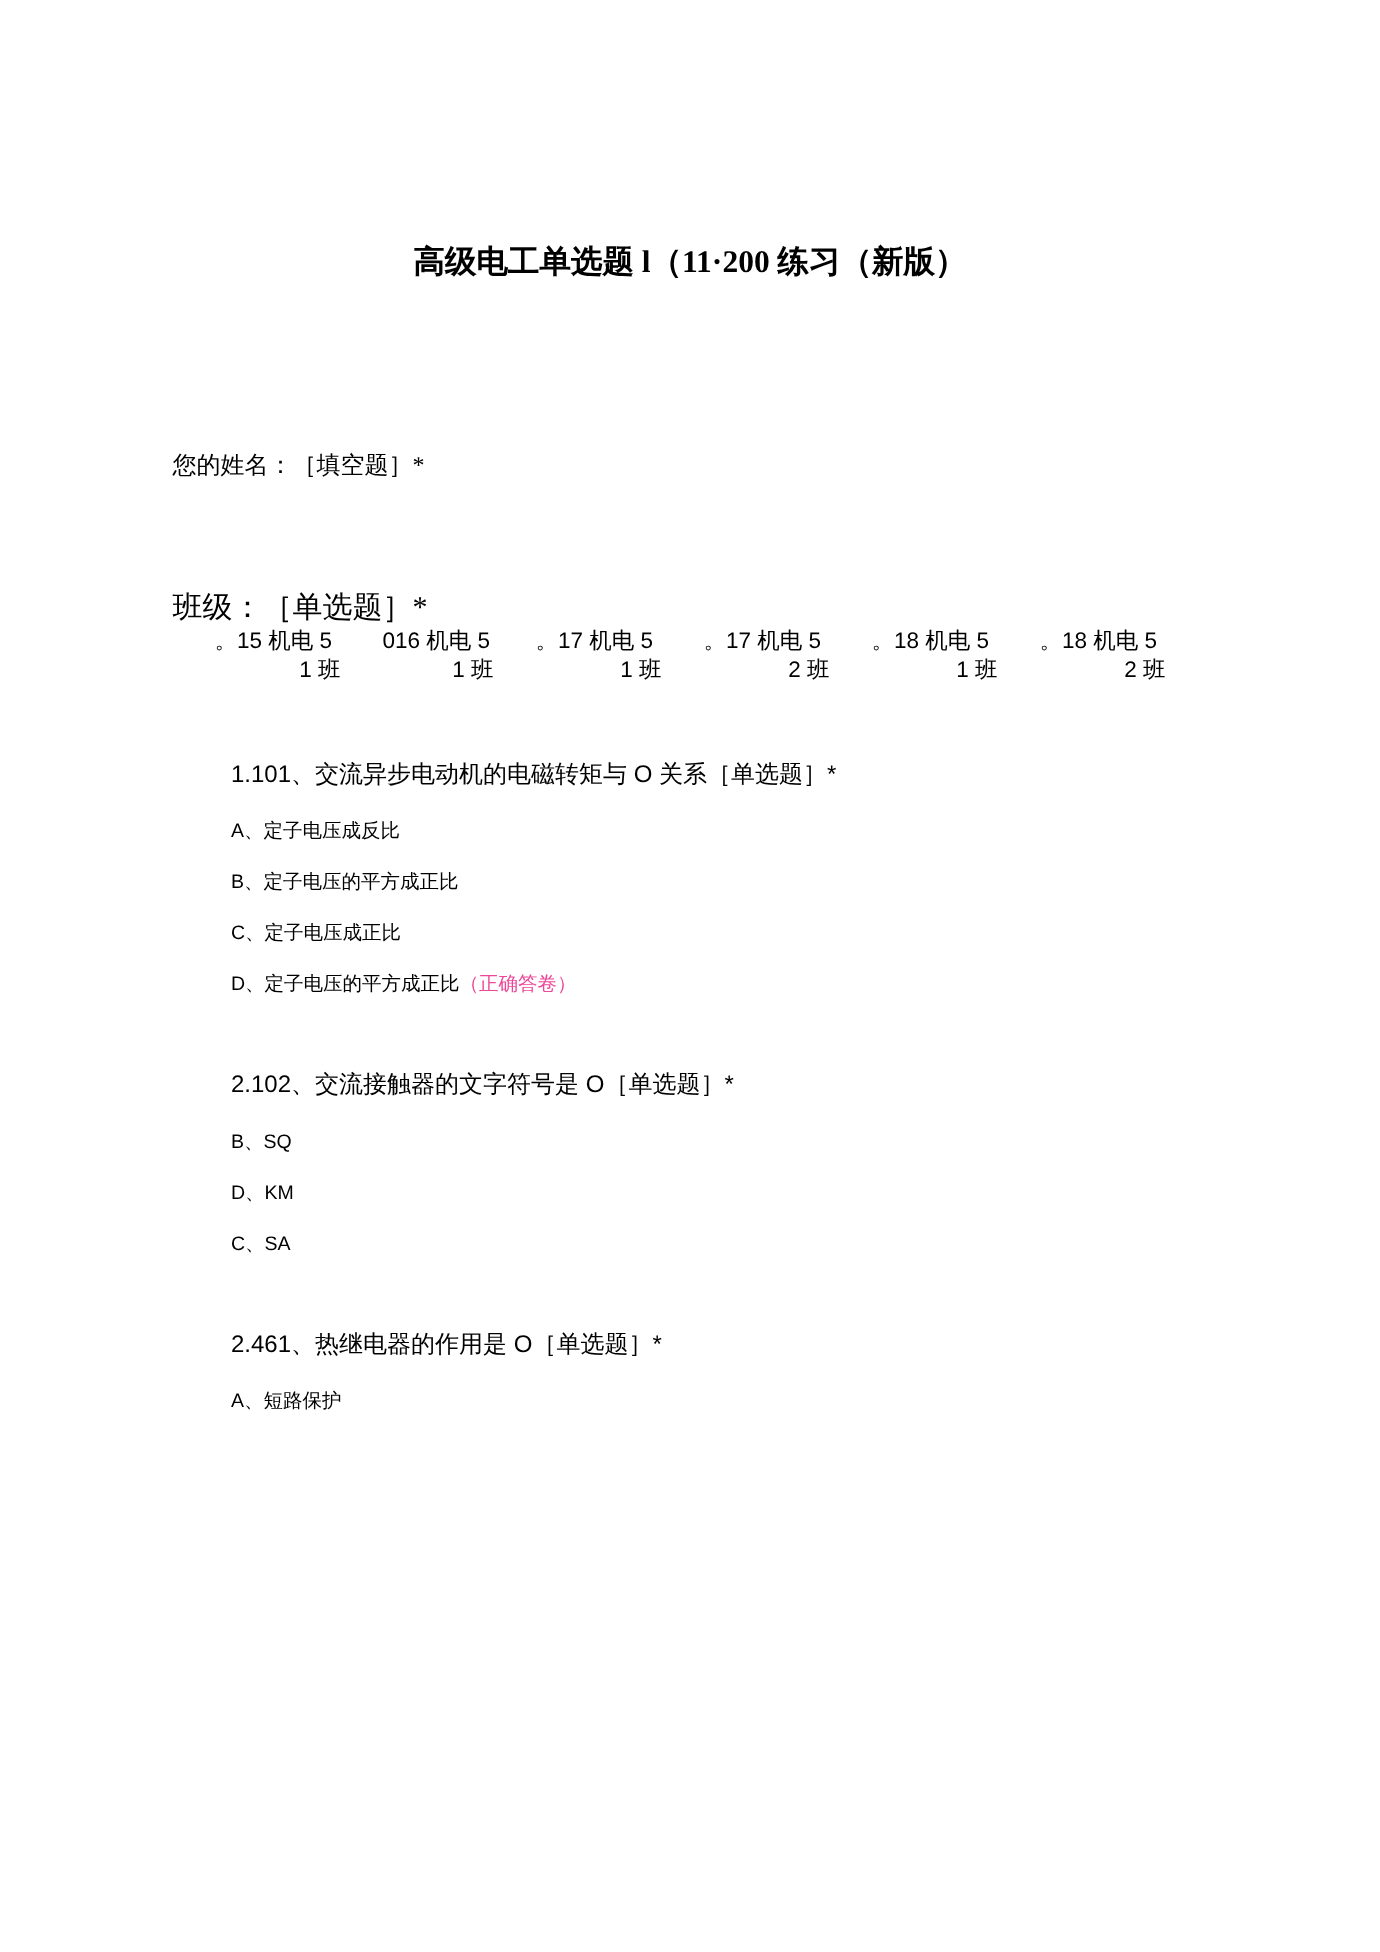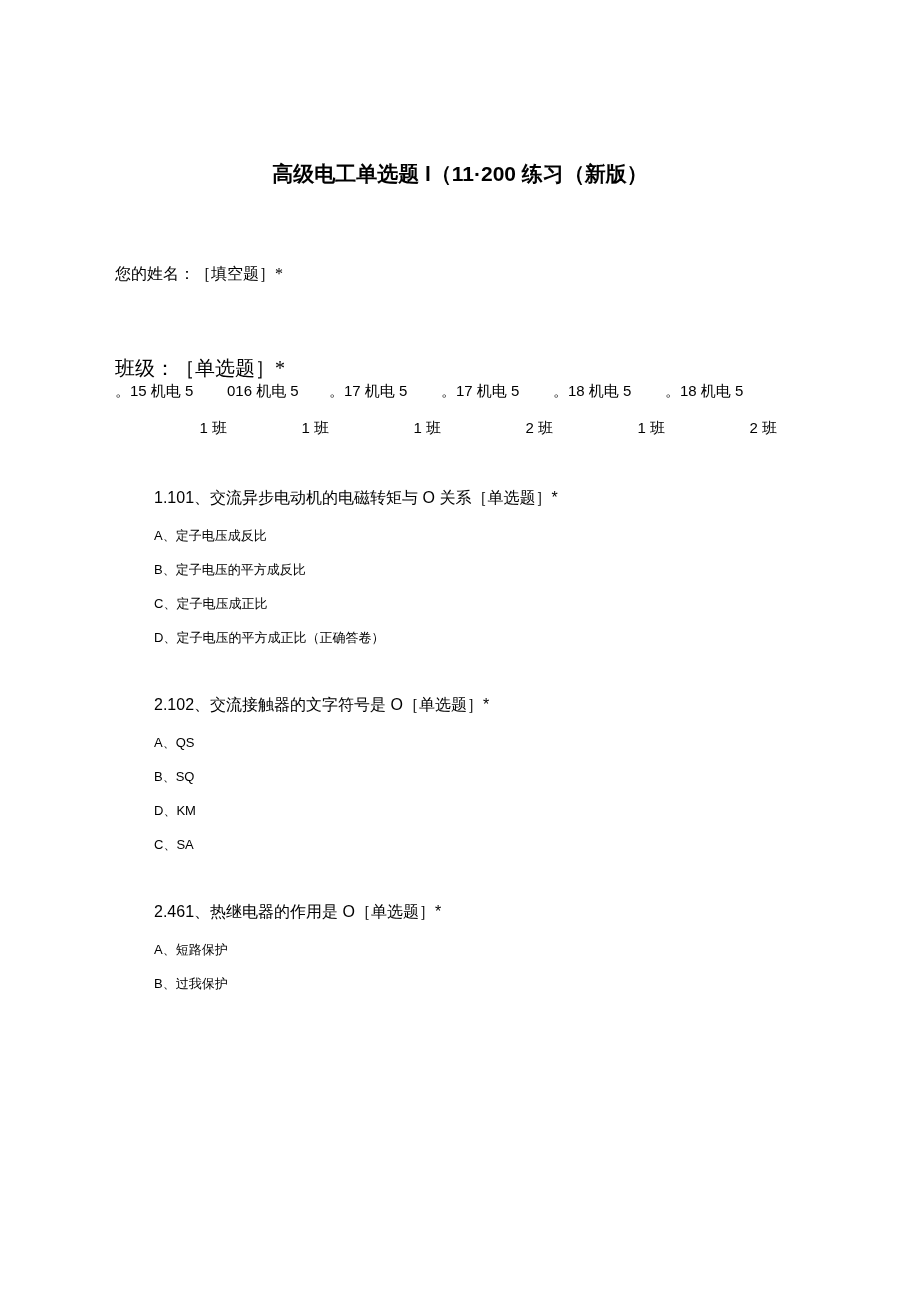--- a/index.html
+++ b/index.html
@@ -15,36 +15,36 @@
       color: #000000;
       padding: 0;
     }
     .page {
       padding: 160px 115px 0 115px;
     }
     .title {
       text-align: center;
       font-size: 21px;
       font-weight: bold;
-      margin-bottom: 76px;
-      font-family: Liberation Sans, sans-serif;
+      margin-bottom: 112px;
+      font-family: Liberation Serif, serif;
     }
     .name-line {
       font-size: 16px;
       margin-bottom: 70px;
     }
     .class-label {
       font-size: 20px;
       margin-bottom: 0;
     }
     .class-options {
       display: flex;
       font-family: Arial, "SimSun", sans-serif;
       font-size: 15px;
-      margin-bottom: 18px;
+      justify-content: flex-end;
     }
     .class-opt {
       display: inline-block;
     }
     .co1 { width: 112px; }
     .co2 { width: 102px; }
     .co3 { width: 112px; }
     .co4 { width: 112px; }
     .co5 { width: 112px; }
     .co6 { width: 112px; }
@@ -63,21 +63,21 @@
       font-size: 16px;
       margin-bottom: 18px;
       font-family: Arial, "SimSun", sans-serif;
     }
     .q-opt {
       font-size: 13px;
       margin-bottom: 16px;
       font-family: Arial, "SimSun", sans-serif;
     }
     .correct {
-      color: #000000;
+      color: #ec4899;
     }
   </style>
 </head>
 <body>
 
 <div class="page">
 
   <h1 class="title">高级电工单选题 l（11·200 练习（新版）</h1>
 
   <div class="name-line">您的姓名：［填空题］*</div>
@@ -98,34 +98,32 @@
     <div class="class-opt co2">1 班</div>
     <div class="class-opt co3">1 班</div>
     <div class="class-opt co4">2 班</div>
     <div class="class-opt co5">1 班</div>
     <div class="class-opt co6">2 班</div>
   </div>
 
   <div class="q-block">
     <div class="q-stem">1.101、交流异步电动机的电磁转矩与 O 关系［单选题］*</div>
     <div class="q-opt">A、定子电压成反比</div>
-    <div class="q-opt">B、定子电压的平方成反比</div>
+    <div class="q-opt">B、定子电压的平方成正比</div>
     <div class="q-opt">C、定子电压成正比</div>
     <div class="q-opt">
       <span>D、定子电压的平方成正比</span><span class="correct">（正确答卷）</span>
     </div>
   </div>
 
   <div class="q-block">
     <div class="q-stem">2.102、交流接触器的文字符号是 O［单选题］*</div>
-    <div class="q-opt">A、QS</div>
     <div class="q-opt">B、SQ</div>
     <div class="q-opt">D、KM</div>
     <div class="q-opt">C、SA</div>
   </div>
 
   <div class="q-block">
     <div class="q-stem">2.461、热继电器的作用是 O［单选题］*</div>
     <div class="q-opt">A、短路保护</div>
-    <div class="q-opt">B、过我保护</div>
   </div>
 
 </div>
 
 </body></html>

